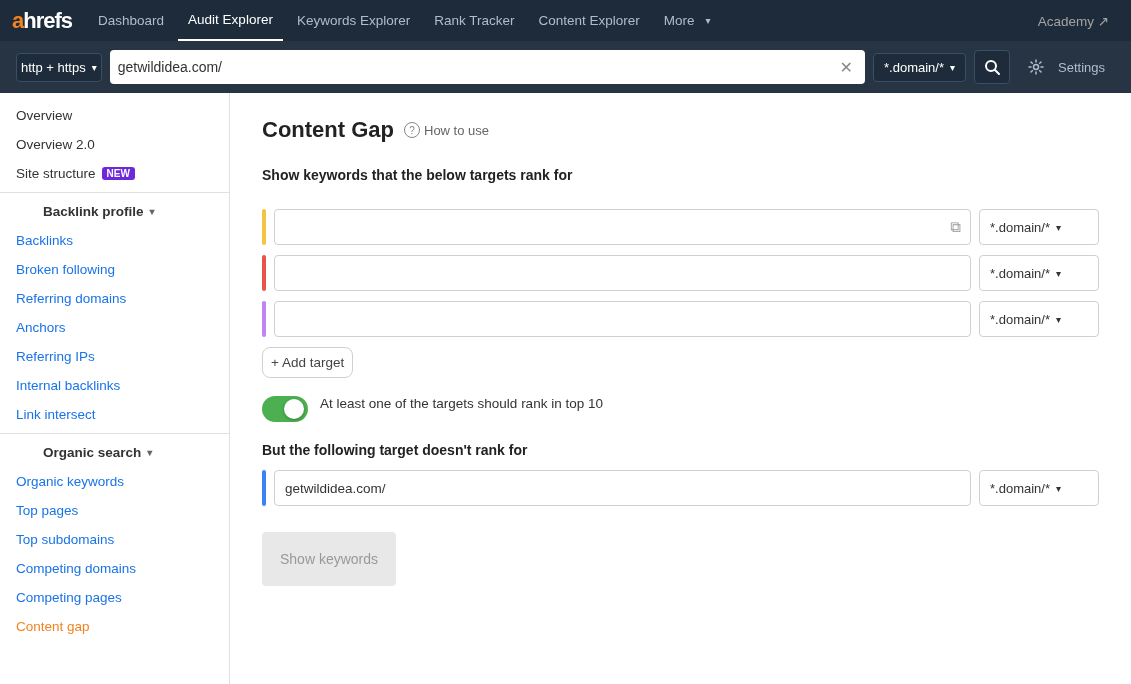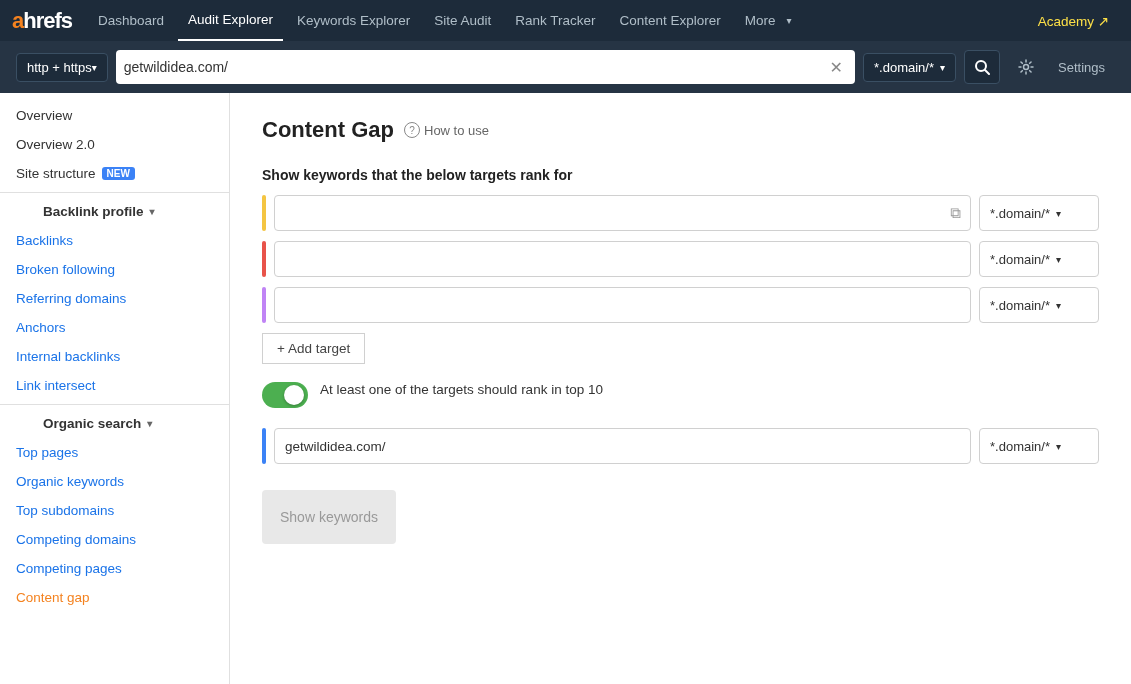--- a/index.html
+++ b/index.html
@@ -30,21 +30,21 @@
       display: flex;
       align-items: center;
       cursor: pointer;
       font-size: 13.5px;
       white-space: nowrap;
     }
     .nav-item.active { color: #fff; border-bottom: 2px solid #fff; }
     .nav-more { display: flex; align-items: center; gap: 11px; }
     .nav-right { margin-left: auto; display: flex; align-items: center; gap: 8px; }
     .academy-btn {
-      color: #fde047;
+      color: #a3a3a3;
       padding: 0 10px;
       height: 41px;
       display: flex;
       align-items: center;
       font-size: 13.5px;
       cursor: pointer;
     }
 
     
     .url-bar {
@@ -52,26 +52,26 @@
       height: 52px;
       display: flex;
       align-items: center;
       padding: 0 16px;
       gap: 8px;
     }
     .protocol-selector {
       background: #1d2b3a;
       border: 1px solid #3a4f63;
       color: #fff;
-      padding: 6px 10px;
+      padding: 6px 4px;
       border-radius: 4px;
       font-size: 13px;
       display: flex;
       align-items: center;
-      gap: 0;
+      gap: 6px;
       cursor: pointer;
       white-space: nowrap;
     }
     .url-input-wrap {
       flex: 1;
       background: #fff;
       border-radius: 4px;
       display: flex;
       align-items: center;
       padding: 0 8px;
@@ -110,21 +110,21 @@
       height: 34px;
       border-radius: 4px;
       display: flex;
       align-items: center;
       justify-content: center;
       cursor: pointer;
     }
     .settings-btn {
       display: flex;
       align-items: flex-end;
-      gap: 24px;
+      gap: 14px;
       color: #b0bec8;
       cursor: pointer;
       font-size: 13px;
       padding: 6px 10px;
     }
 
     
     .main-layout {
       display: flex;
       height: calc(684px - 93px);
@@ -146,21 +146,21 @@
       color: #333;
       display: flex;
       align-items: center;
       gap: 6px;
     }
     .sidebar-item.link { color: #1a73e8; }
     .sidebar-item.active { color: #f4821f; font-weight: 500; }
     .sidebar-item.section-header { font-weight: 600; color: #333; font-size: 13.5px; padding-left: 43px; }
     .sidebar-item .arrow { font-size: 10px; color: #666; }
     .new-badge {
-      background: #3b82f6;
+      background: #6d28d9;
       color: #fff;
       font-size: 10px;
       font-weight: 700;
       padding: 1px 5px;
       border-radius: 3px;
       text-transform: uppercase;
     }
     .sidebar-divider { height: 1px; background: #e0e0e0; margin: 4px 0; }
 
     
@@ -198,21 +198,21 @@
       align-items: center;
       justify-content: center;
       font-size: 10px;
       color: #888;
     }
 
     .section-label {
       font-size: 14px;
       font-weight: 600;
       color: #222;
-      margin-bottom: 12px;
+      margin-bottom: 26px;
     }
 
     
     .target-input-row {
       display: flex;
       align-items: center;
       margin-bottom: 10px;
       gap: 8px;
     }
     .color-bar {
@@ -275,22 +275,22 @@
       white-space: nowrap;
       min-width: 120px;
     }
 
     .add-target-btn {
       display: flex;
       align-items: center;
       gap: 6px;
       background: #fff;
       border: 1px solid #d0d0d0;
-      border-radius: 0;
-      padding: 7px 14px;
+      border-radius: 8px;
+      padding: 7px 8px;
       font-size: 13.5px;
       cursor: pointer;
       color: #444;
       margin-bottom: 18px;
     }
 
     
     .toggle-row {
       display: flex;
       gap: 12px;
@@ -351,21 +351,20 @@
 </head>
 <body>
 
 <nav class="top-nav">
   <div class="logo">
     <span>a</span><span style="color:#fff;">hrefs</span>
   </div>
   <div class="nav-item">Dashboard</div>
   <div class="nav-item active">Audit Explorer</div>
   <div class="nav-item">Keywords Explorer</div>
-  <div class="nav-item">Site Audit</div>
   <div class="nav-item">Rank Tracker</div>
   <div class="nav-item">Content Explorer</div>
   <div class="nav-item nav-more">
     <span>More</span>
     <span class="chevron-icon">▾</span>
   </div>
   <div class="nav-right">
     <div class="academy-btn">Academy ↗</div>
   </div>
 </nav>
@@ -422,35 +421,38 @@
     <div class="sidebar-item link">
       <span>Broken following</span>
     </div>
     <div class="sidebar-item link">
       <span>Referring domains</span>
     </div>
     <div class="sidebar-item link">
       <span>Anchors</span>
     </div>
     <div class="sidebar-item link">
+      <span>Referring IPs</span>
+    </div>
+    <div class="sidebar-item link">
       <span>Internal backlinks</span>
     </div>
     <div class="sidebar-item link">
       <span>Link intersect</span>
     </div>
     <div class="sidebar-divider"></div>
     <div class="sidebar-item section-header">
       <span>Organic search</span>
       <span class="arrow">▾</span>
     </div>
     <div class="sidebar-item link">
+      <span>Organic keywords</span>
+    </div>
+    <div class="sidebar-item link">
       <span>Top pages</span>
-    </div>
-    <div class="sidebar-item link">
-      <span>Organic keywords</span>
     </div>
     <div class="sidebar-item link">
       <span>Top subdomains</span>
     </div>
     <div class="sidebar-item link">
       <span>Competing domains</span>
     </div>
     <div class="sidebar-item link">
       <span>Competing pages</span>
     </div>
@@ -515,20 +517,21 @@
       <label class="toggle">
         <input type="checkbox" checked="" style="">
         <div class="toggle-slider">
           <div class="toggle-knob"></div>
         </div>
       </label>
       <span class="toggle-label">At least one of the targets should rank in top 10</span>
     </div>
 
     
+    <div class="doesnt-rank-label">But the following target doesn't rank for</div>
 
     <div class="target-input-row">
       <div class="color-bar blue"></div>
       <div class="input-with-icon">
         <input type="text" class="target-text-input" value="getwildidea.com/" style="">
       </div>
       <div class="mode-dropdown">
         <span>*.domain/*</span>
         <span class="chevron-icon">▾</span>
       </div>

